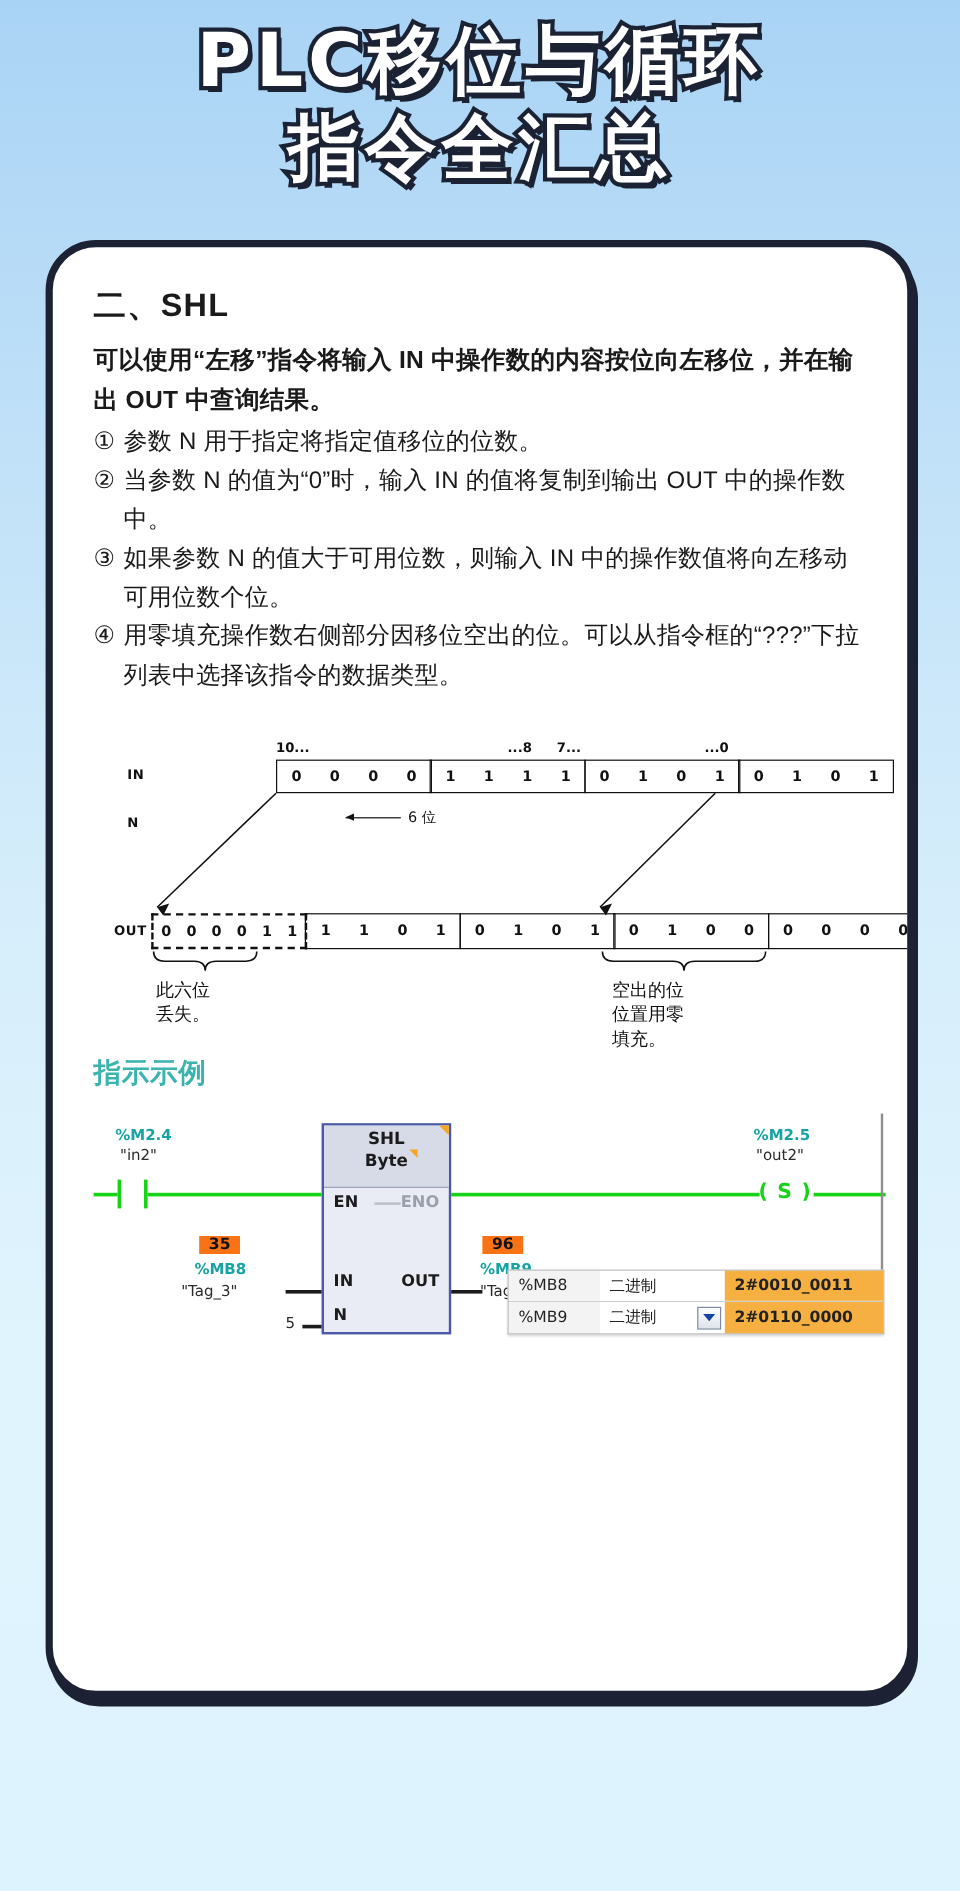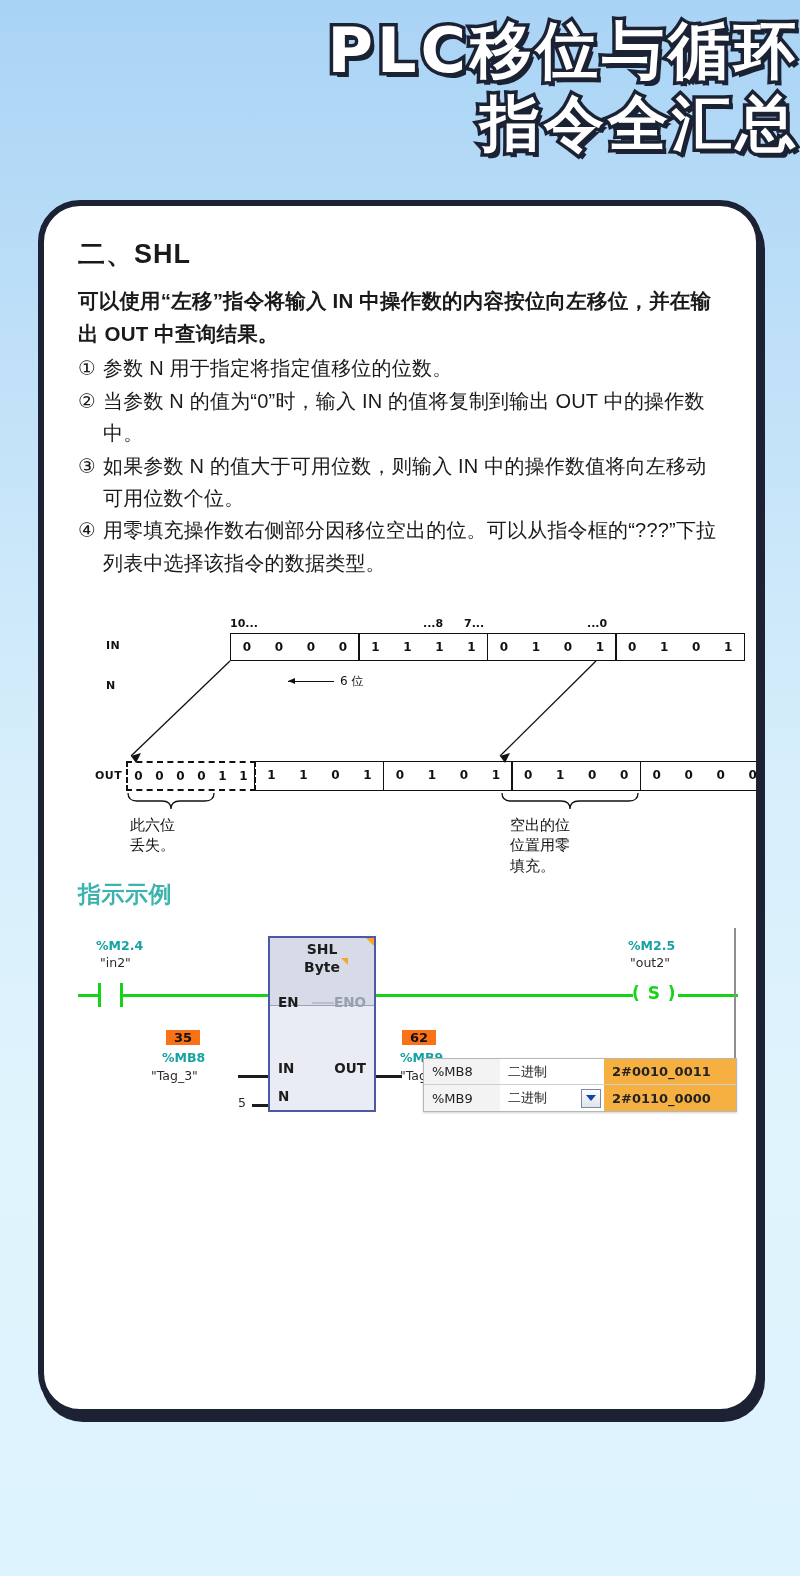--- a/index.html
+++ b/index.html
@@ -9,21 +9,21 @@
   }
   body {
     background: linear-gradient(180deg, #a9d3f5 0%, #bfe0f8 22%, #d6eefb 48%, #e0f4fd 72%, #ddf3fd 100%);
     position: relative;
     overflow: hidden;
   }
 
   
   .title-wrap {
     position: absolute; top: 18px; left: 0; width: 800px;
-    text-align: right;
+    text-align: center;
   }
   .title-line {
     font-size: 62px;
     font-weight: bold;
     letter-spacing: 4px;
     color: #ffffff;
     line-height: 1.08;
     -webkit-text-stroke: 7px #1b2233;
     paint-order: stroke fill;
     text-shadow: 4px 5px 0 #1b2233;
@@ -171,21 +171,21 @@
     white-space: nowrap;
   }
   .blockbox {
     position: absolute;
     left: 190px; top: 8px;
     width: 108px; height: 176px;
     background: #e9ecf4;
     border: 2px solid #4a5aa8;
   }
   .blockhdr {
-    height: 68px;
+    height: 52px;
     background: #d7dbe7;
     border-bottom: 1px solid #9aa2bf;
     text-align: center;
     position: relative;
   }
   .blockhdr .t1 { font-size: 14px; font-weight: bold; color: #1c1c1c; padding-top: 3px; }
   .blockhdr .t2 { font-size: 14px; font-weight: bold; color: #1c1c1c; }
   .tri {
     position: absolute; width: 0; height: 0;
     border-left: 7px solid transparent;
@@ -403,21 +403,21 @@
 
     <div class="valbox" style="left:88px; top:102px;">35</div>
     <div class="tagname" style="left:84px; top:122px;">%MB8</div>
     <div class="tagname dark" style="left:73px; top:140px;">"Tag_3"</div>
     <div class="pinlead" style="left:160px; top:147px; width:30px;"></div>
 
     <div class="tagname dark" style="left:160px; top:167px;">5</div>
     <div class="pinlead" style="left:174px; top:176px; width:16px;"></div>
 
     <div class="pinlead" style="left:298px; top:147px; width:26px;"></div>
-    <div class="valbox" style="left:324px; top:102px;">62</div>
+    <div class="valbox" style="left:324px; top:102px;">96</div>
     <div class="tagname" style="left:322px; top:122px;">%MB9</div>
     <div class="tagname dark" style="left:322px; top:140px;">"Tag_4"</div>
 
     <div class="rail hrail" style="left:298px; top:66px; width:257px;"></div>
     <div class="rail hrail" style="left:600px; top:66px; width:60px;"></div>
 
     <div class="tagname" style="left:550px; top:10px;">%M2.5</div>
     <div class="tagname dark" style="left:552px; top:27px;">"out2"</div>
     <div class="coil" style="left:554px; top:55px;">( S )</div>
 

